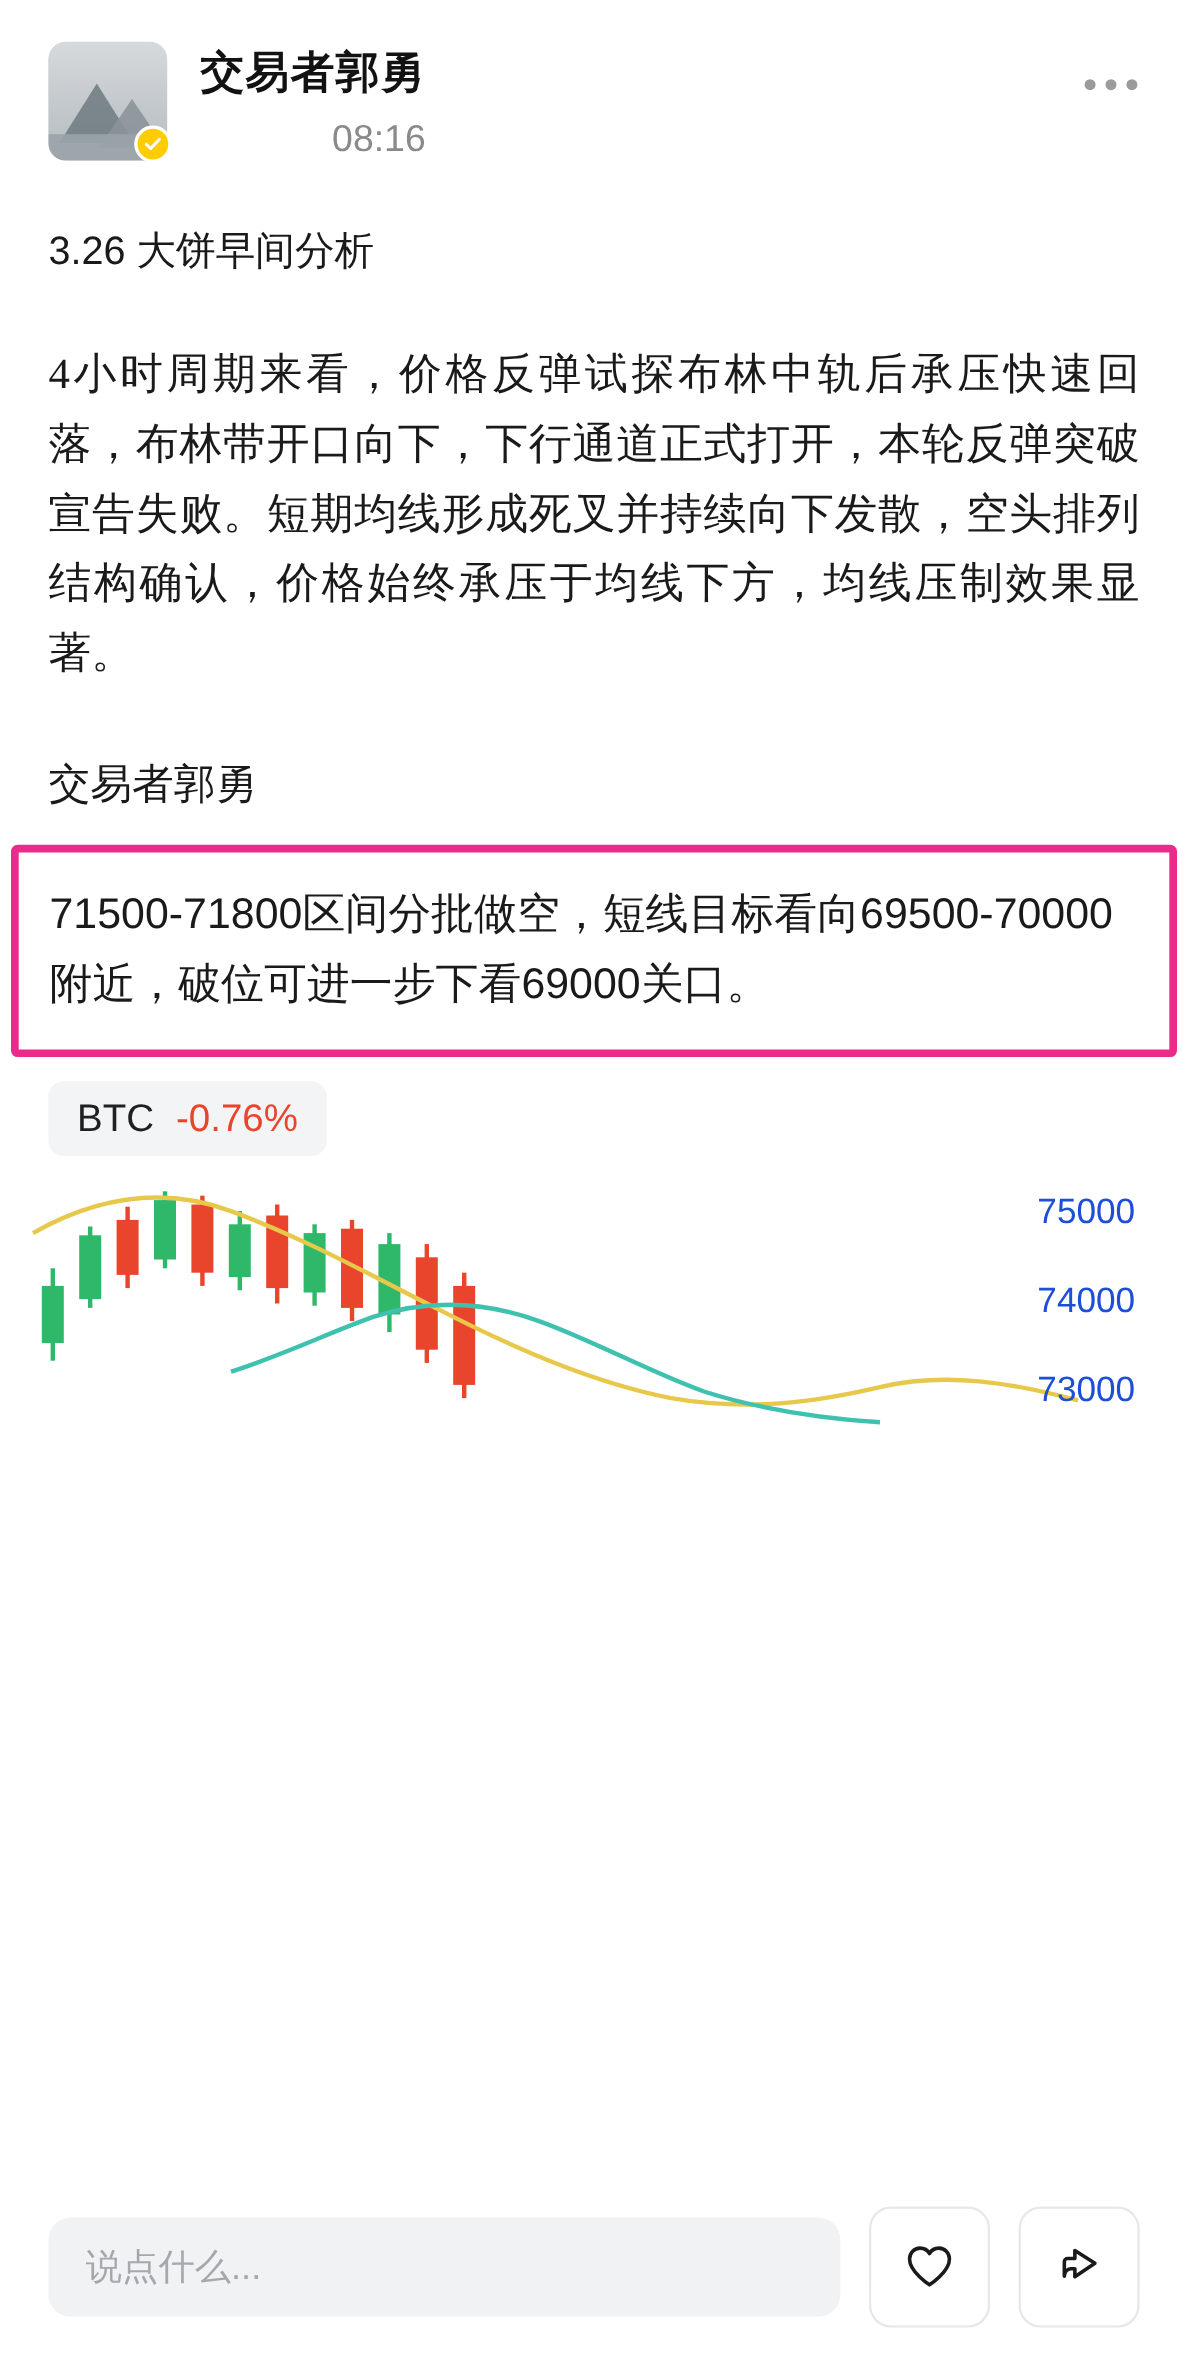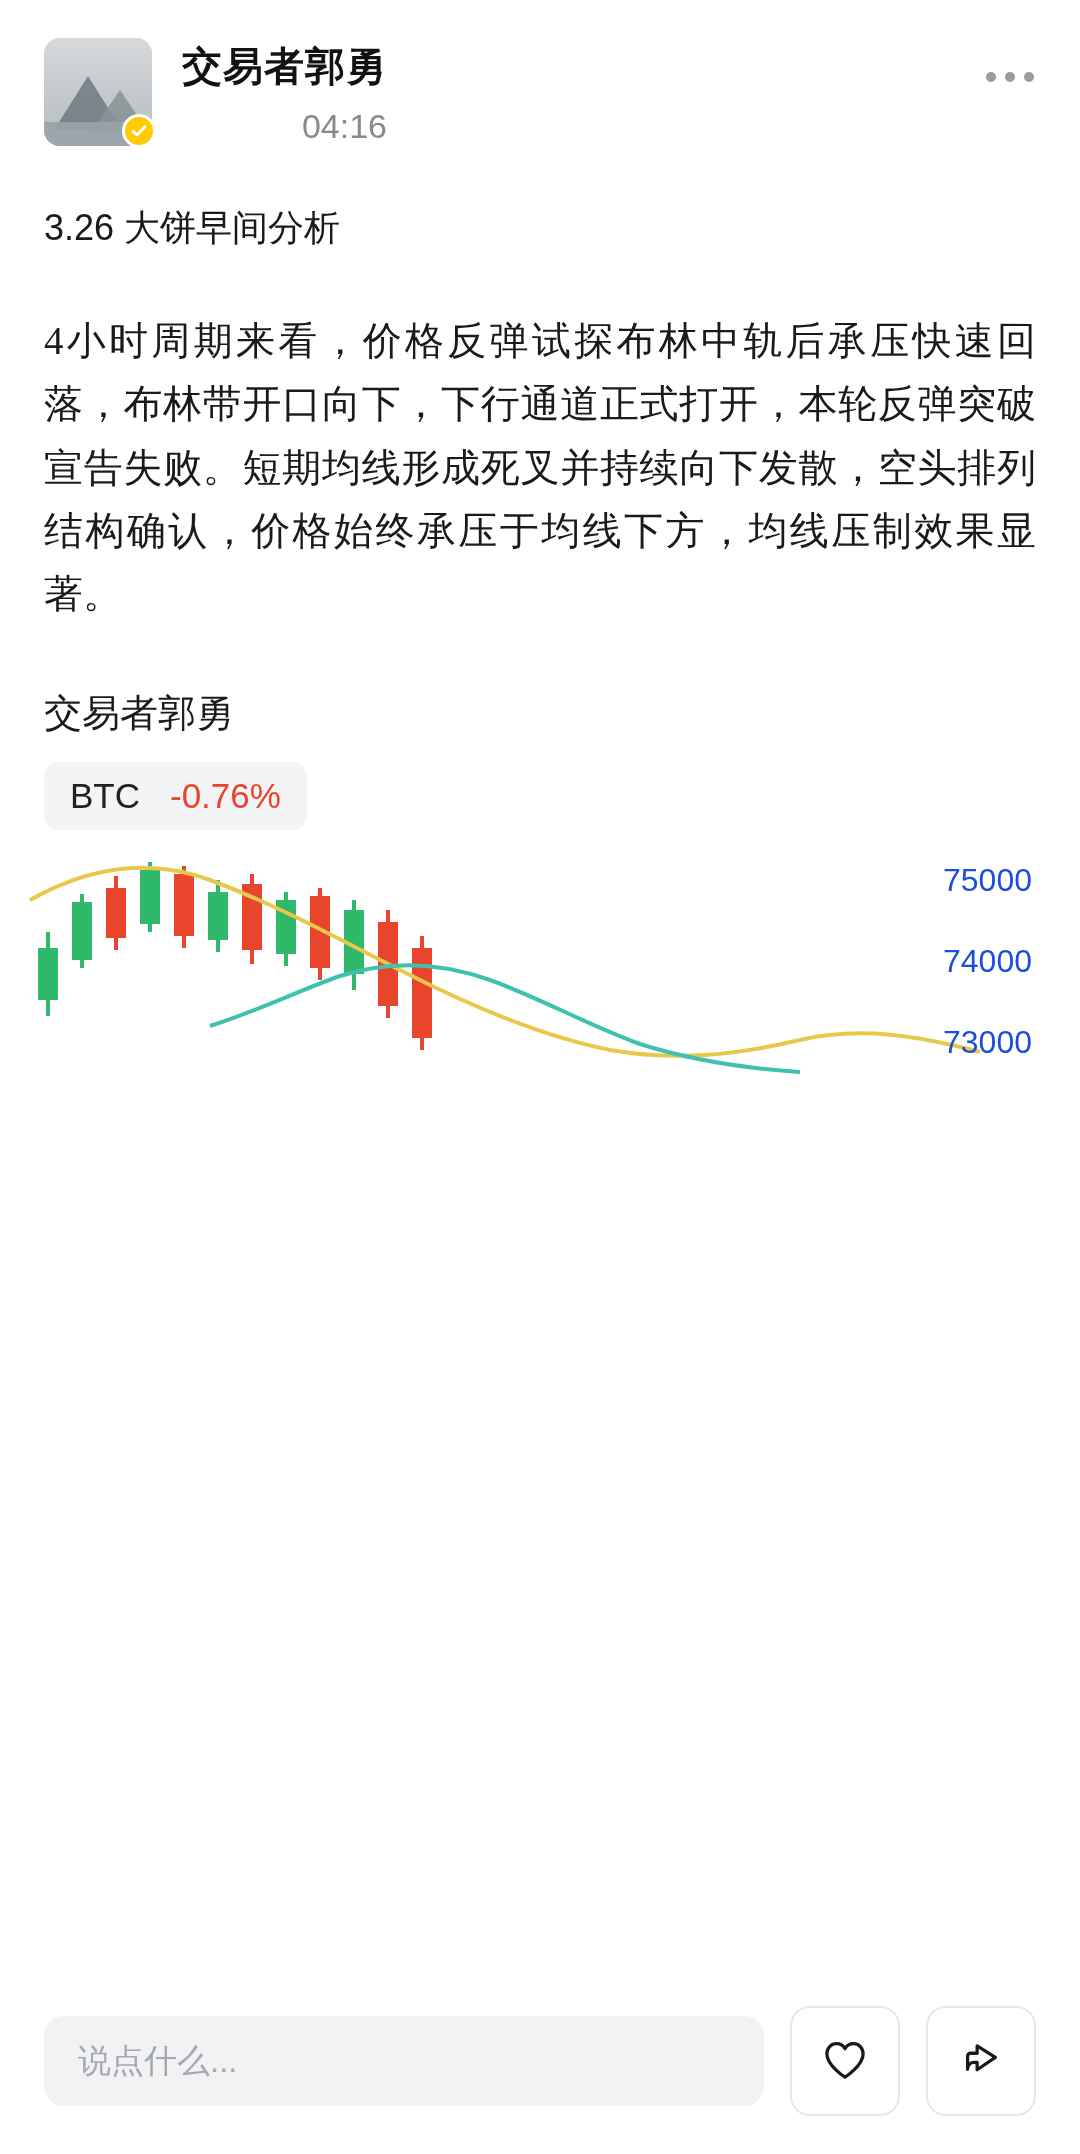--- a/index.html
+++ b/index.html
@@ -164,21 +164,21 @@
     line-height: 1.6;
   }
 
   
   .ticker-row {
     padding: 22px 44px 0 44px;
   }
   .ticker-chip {
     display: inline-flex;
     align-items: center;
-    gap: 30px;
+    gap: 20px;
     background: #f3f4f6;
     border-radius: 14px;
     padding: 14px 26px;
   }
   .ticker-symbol {
     font-size: 35px;
     color: #202020;
   }
   .ticker-change {
     font-size: 35px;
@@ -266,35 +266,38 @@
         <div class="water"></div>
       </div>
       <div class="badge-verified">
         <svg width="18" height="18" viewBox="0 0 18 18" aria-hidden="true">
           <path d="M3 9.2 L7 13 L15 4.6" fill="none" stroke="#ffffff" stroke-width="2.8" stroke-linecap="round" stroke-linejoin="round"></path>
         </svg>
       </div>
     </div>
     <div class="head-text">
       <div class="username">交易者郭勇</div>
-      <div class="timestamp">04:16</div>
+      <div class="timestamp">08:16</div>
     </div>
     <div class="more-btn">
       <div class="dot"></div>
       <div class="dot"></div>
       <div class="dot"></div>
     </div>
   </div>
 
   <div class="content">
     <div class="post-title">3.26   大饼早间分析</div>
     <div class="para">4小时周期来看，价格反弹试探布林中轨后承压快速回落，布林带开口向下，下行通道正式打开，本轮反弹突破宣告失败。短期均线形成死叉并持续向下发散，空头排列结构确认，价格始终承压于均线下方，均线压制效果显著。</div>
     <div class="section-label">交易者郭勇</div>
   </div>
 
+  <div class="highlight-box">
+    <div class="highlight-text">71500-71800区间分批做空，短线目标看向69500-70000附近，破位可进一步下看69000关口。</div>
+  </div>
 
   <div class="ticker-row">
     <div class="ticker-chip">
       <span class="ticker-symbol">BTC</span>
       <span class="ticker-change">-0.76%</span>
     </div>
   </div>
 
   <div class="chart-area">
     <svg class="chart-svg" width="1080" height="250" viewBox="0 0 1080 250">

